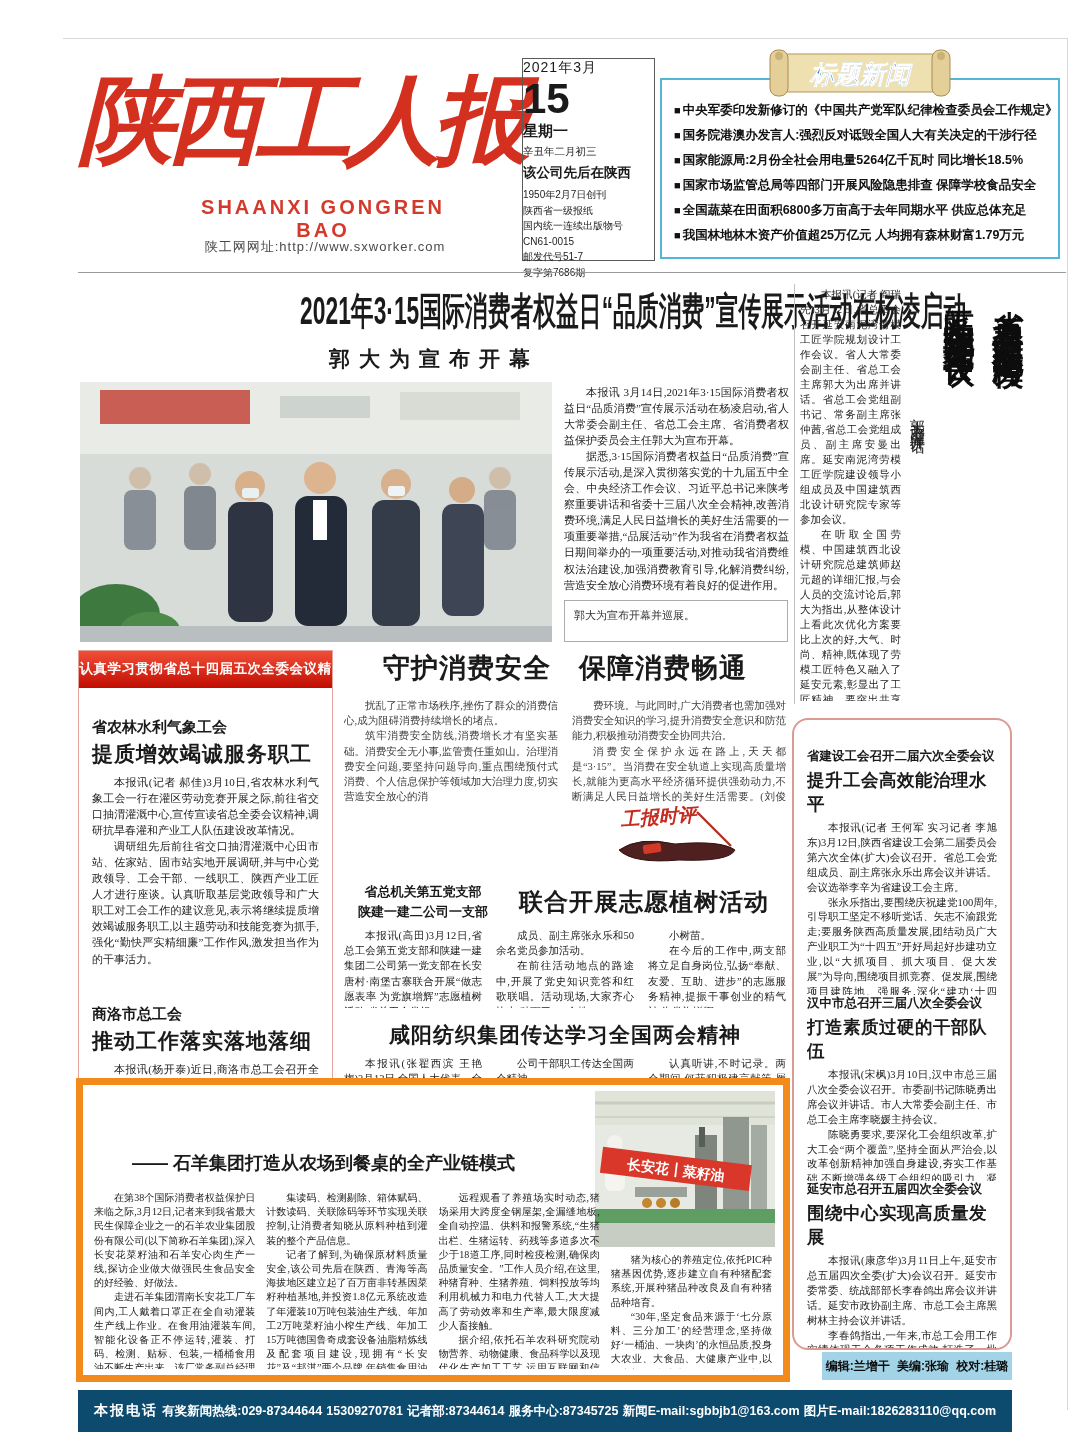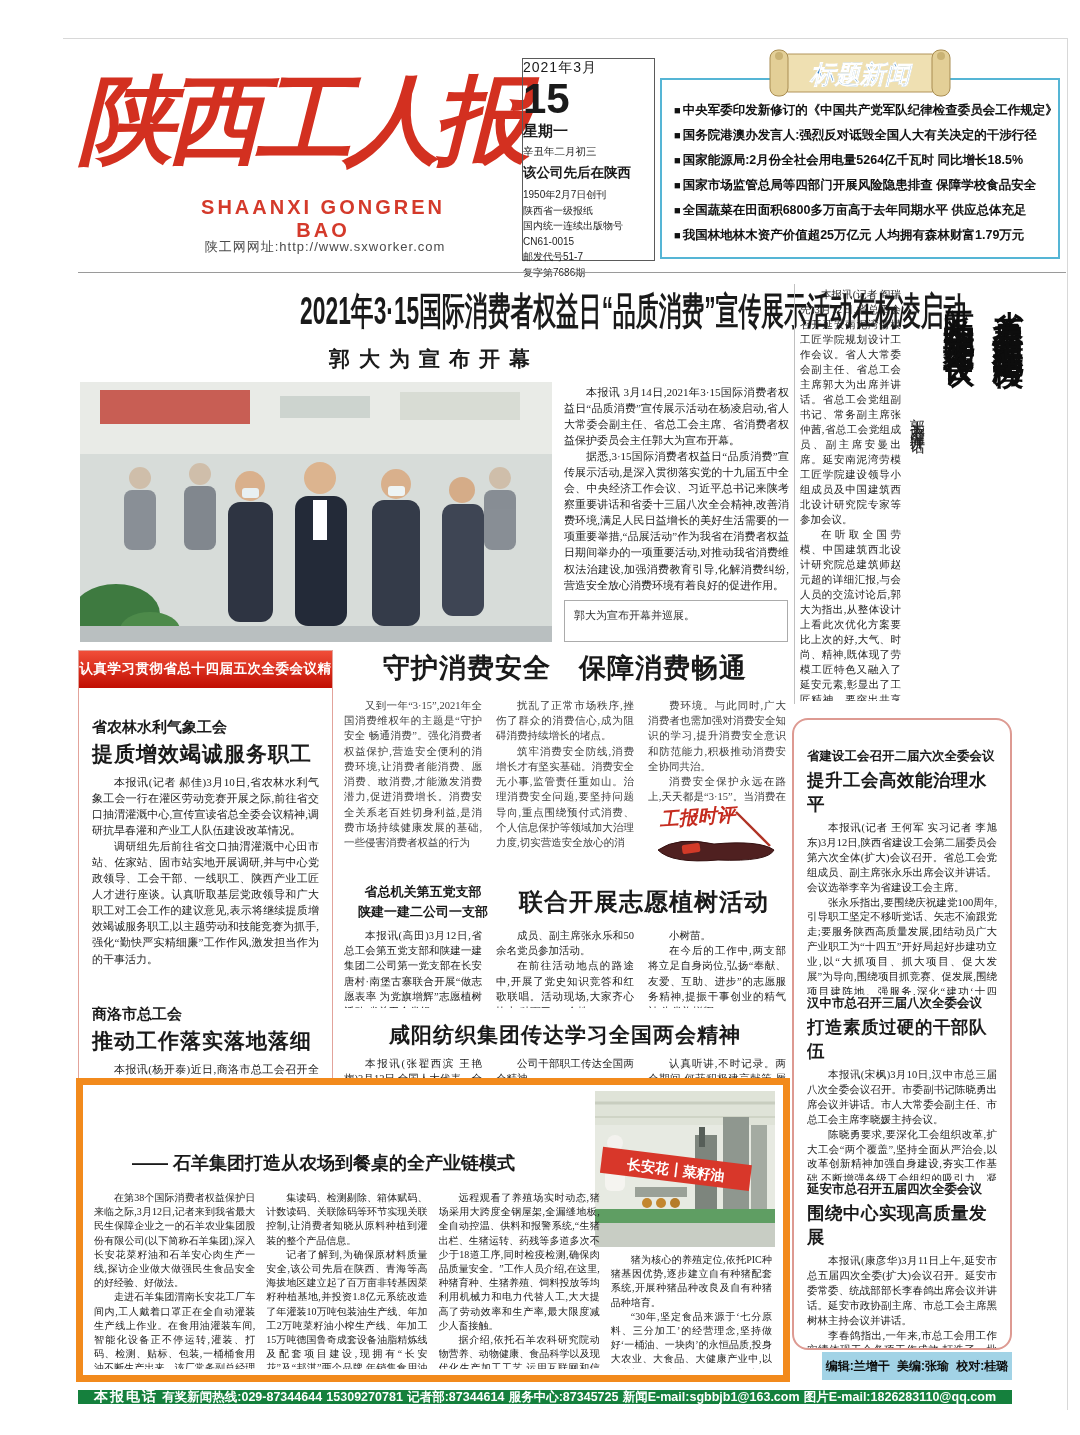--- a/index.html
+++ b/index.html
@@ -89,21 +89,21 @@
   .feature { left:76px; top:1078px; width:714px; height:304px; border:7px solid #f28a1c; background:#fff; }
   .ft-head { position:absolute; left:8px; top:10px; width:465px; text-align:center; font-size:33px; font-weight:bold; letter-spacing:1px; }
   .ft-sub { position:absolute; left:8px; top:66px; width:465px; text-align:center; font-size:18px; font-weight:bold; }
   .ft-photo { position:absolute; top:6px; right:8px; width:180px; height:156px; }
   .ft-body { position:absolute; left:11px; top:106px; width:678px; height:178px; display:flex; gap:11px; }
   .ft-col { flex:1; overflow:hidden; }
   .ft-col p { font-family:"Liberation Serif", serif; font-size:10px; line-height:1.42; text-align:justify; text-indent:2em; color:#222; }
   .ft-col-4 { padding-top:62px; }
 
   
-  .footer-bar { left:78px; top:1390px; width:934px; height:14px; background:#15803d; color:#fff; display:flex; align-items:center; justify-content:space-between; padding:0 16px; font-size:12.5px; font-weight:bold; white-space:nowrap; }
+  .footer-bar { left:78px; top:1390px; width:934px; height:42px; background:#0c4a6e; color:#fff; display:flex; align-items:center; justify-content:space-between; padding:0 16px; font-size:12.5px; font-weight:bold; white-space:nowrap; }
   .footer-bar .f-label { font-size:14px; letter-spacing:2px; }
 </style>
 </head>
 <body>
 
 <div class="abs page-frame"></div>
 
 <div class="abs mast-title">陕西工人报</div>
 <div class="abs mast-sub">SHAANXI GONGREN BAO</div>
 <div class="abs mast-site">陕工网网址:http://www.sxworker.com</div>
@@ -214,23 +214,20 @@
         <p>本报讯(杨开泰)近日,商洛市总工会召开全体干部职工会,组织第十二次集体学习,学习传达省总全委会议精神。</p>
         <p>会议强调,要以庆“五一”迎接建党100周年为重要时间节点,统筹开展好党史学习教育,认真策划好系列庆祝活动,创新方法举措,加强和改进新时代产业工人队伍思想政治工作,强化思想政治引领,教育职工听党话、跟党走,不断巩固党的执政基础。要对标对表,分解每一项工作任务,落实到领导和具体人员,推动工作落实落地落细。</p>
       </div>
   </div>
 </div>
 
 <div class="abs mid">
   <div class="comm-head">守护消费安全　保障消费畅通</div>
   <div class="comm-cols">
     <div class="comm-col">
-        <p>又到一年“3·15”,2021年全国消费维权年的主题是“守护安全 畅通消费”。强化消费者权益保护,营造安全便利的消费环境,让消费者能消费、愿消费、敢消费,才能激发消费潜力,促进消费增长。消费安全关系老百姓切身利益,是消费市场持续健康发展的基础,一些侵害消费者权益的行为</p>
-      </div>
-    <div class="comm-col">
         <p>扰乱了正常市场秩序,挫伤了群众的消费信心,成为阻碍消费持续增长的堵点。</p>
         <p>筑牢消费安全防线,消费增长才有坚实基础。消费安全无小事,监管责任重如山。治理消费安全问题,要坚持问题导向,重点围绕预付式消费、个人信息保护等领域加大治理力度,切实营造安全放心的消</p>
       </div>
     <div class="comm-col">
       <div style="max-height:104px;overflow:hidden">
           <p>费环境。与此同时,广大消费者也需加强对消费安全知识的学习,提升消费安全意识和防范能力,积极推动消费安全协同共治。</p>
           <p>消费安全保护永远在路上,天天都是“3·15”。当消费在安全轨道上实现高质量增长,就能为更高水平经济循环提供强劲动力,不断满足人民日益增长的美好生活需要。(刘俊圣)</p>
         </div>
       <div class="stamp-wrap">
         <svg width="140" height="62" viewBox="0 0 140 62">

